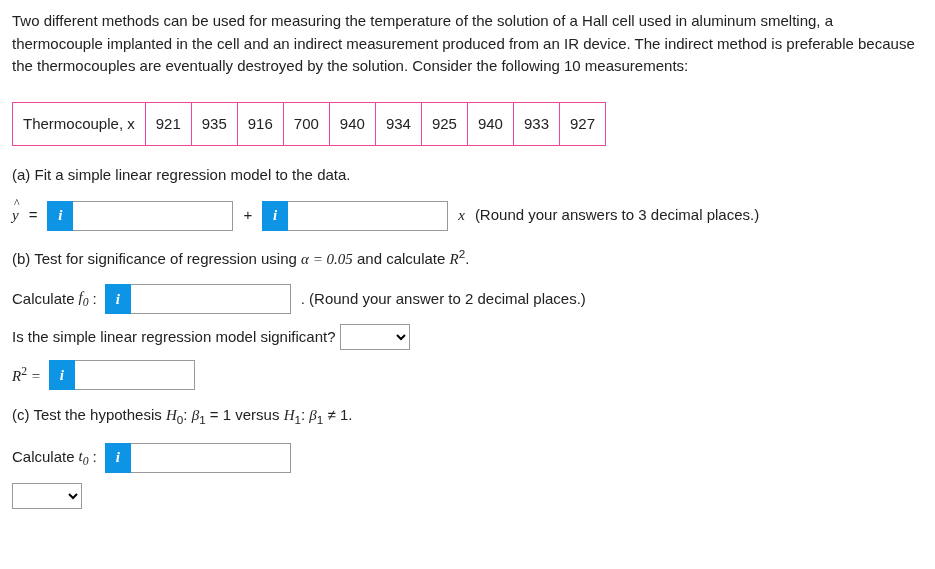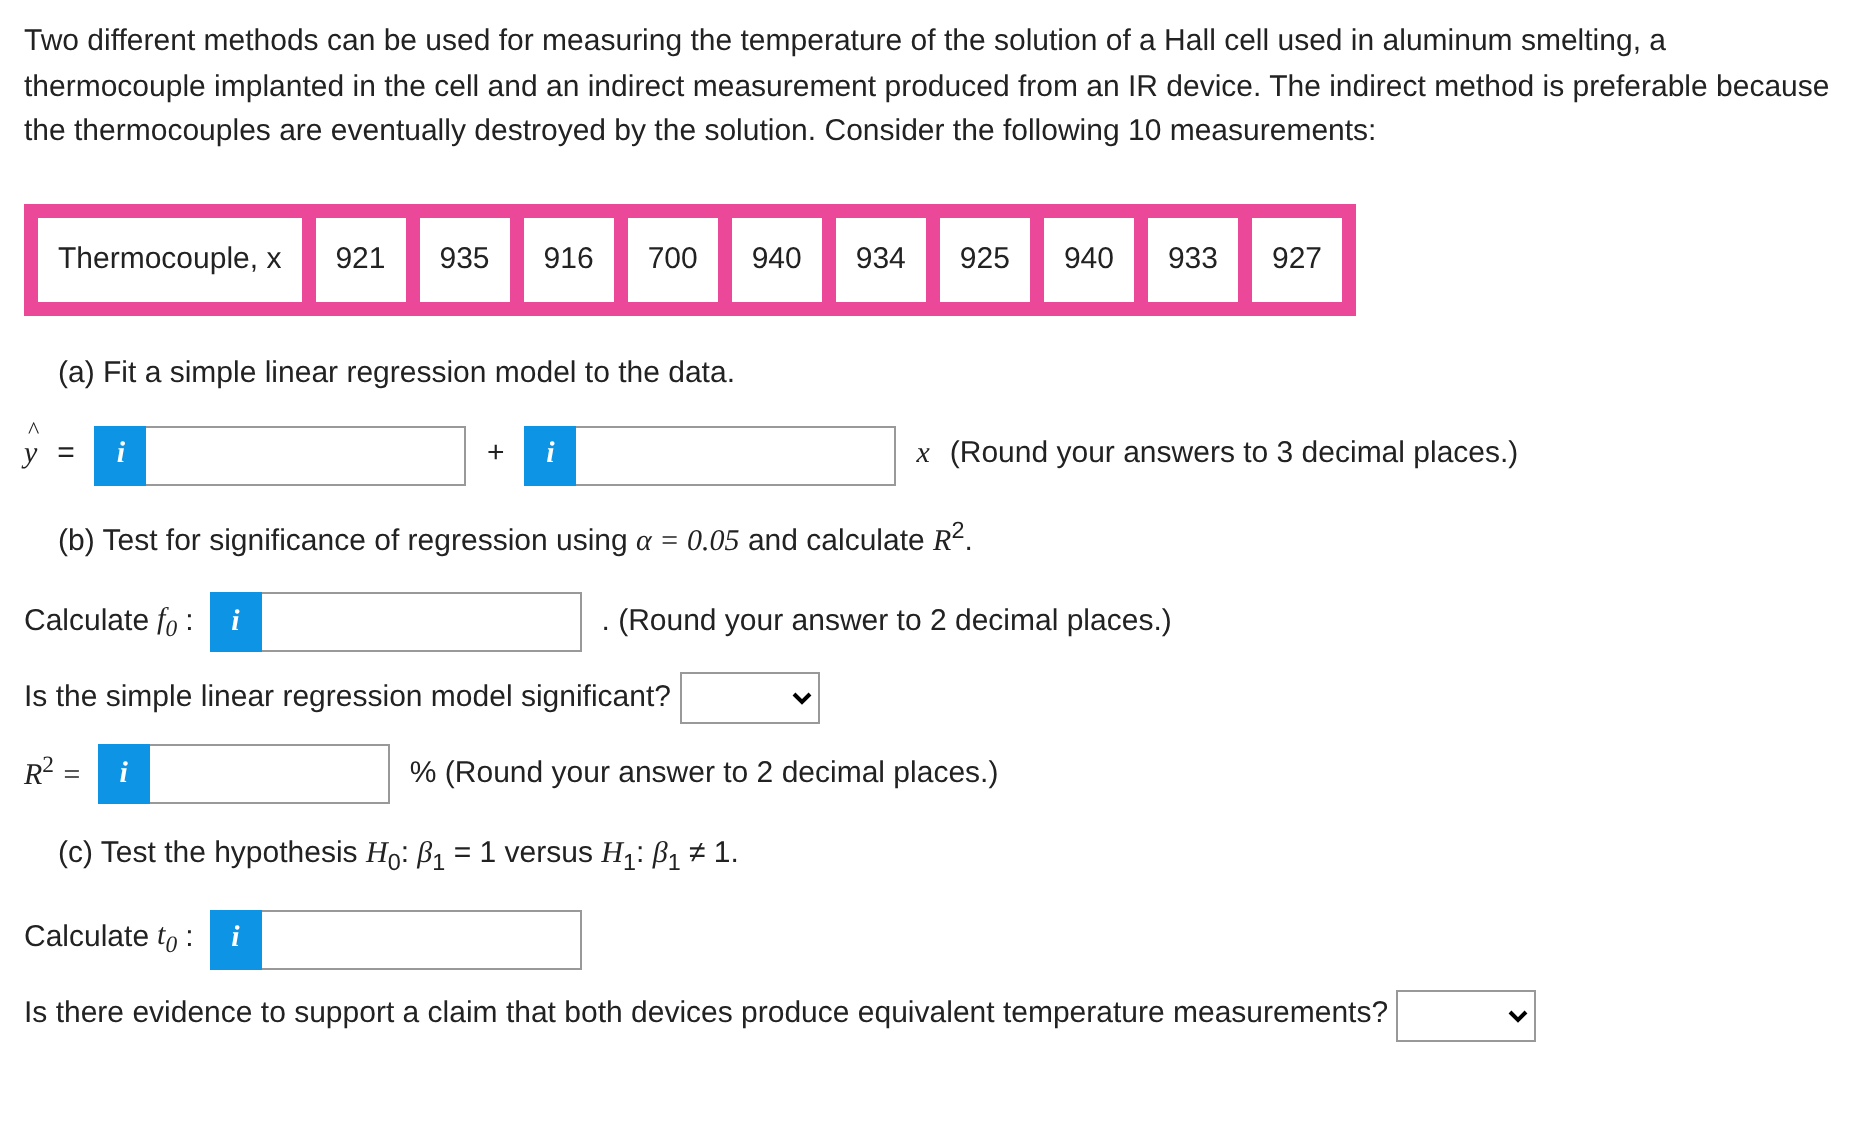--- a/index.html
+++ b/index.html
@@ -1,20 +1,20 @@
 <!DOCTYPE html>
 <html><head>
 <meta charset="utf-8">
 <style>
 body{font-family:"Helvetica Neue",Arial,sans-serif;font-size:15px;color:#222;margin:0;padding:8px 12px;background:#fff;line-height:1.5}
 .para{margin:2px 0 24px}
 table.data{border-collapse:collapse;margin:8px 0 18px}
-table.data td,table.data th{border:7px solid #ec4899;padding:10px 10px;font-size:15px;font-weight:400;text-align:center;white-space:nowrap}
+table.data td,table.data th{border:1px solid #ec4899;padding:10px 10px;font-size:15px;font-weight:400;text-align:center;white-space:nowrap}
 table.data th{text-align:left;font-weight:400}
-.q{margin:14px 17px}
+.q{margin:14px 0}
 .row{display:flex;align-items:center;flex-wrap:wrap;gap:4px;margin:10px 0}
 .ibox{display:inline-flex;align-items:center}
 .ic{width:26px;height:30px;background:#0d94e4;color:#fff;display:inline-flex;align-items:center;justify-content:center;font-family:Georgia,serif;font-style:italic;font-weight:700;font-size:15px;border:1px solid #0d94e4;box-sizing:border-box}
 .inp{height:30px;width:160px;border:1px solid #999;border-left:none;box-sizing:border-box;font-size:14px;padding:0 6px}
 .inp.sm{width:120px}
 .sel{height:26px;min-width:70px;border:1px solid #999;font-size:13px;background:#fff}
 .sub{font-size:.78em;vertical-align:sub}
 .sup{font-size:.78em;vertical-align:super}
 .ital{font-style:italic;font-family:Georgia,'Times New Roman',serif}
 .hat{position:relative;display:inline-block;font-style:italic;font-family:Georgia,serif}
@@ -81,33 +81,31 @@
   <span>Is the simple linear regression model significant?</span>
   <select class="sel"><option></option></select>
 </div>
 
 <div class="row">
   <span class="ital">R<span class="sup" style="font-style:normal">2</span> =</span>
   <span class="ibox" style="margin-left:4px">
     <span class="ic">i</span>
     <input class="inp sm" style="">
   </span>
-  <span style="margin-left:6px">% (Round your answer to 2 decimal places.)</span>
 </div>
 
 <div class="q">
   (c) Test the hypothesis <span class="ital">H</span><span class="sub">0</span>: <span class="ital">β</span><span class="sub">1</span> = 1 versus <span class="ital">H</span><span class="sub">1</span>: <span class="ital">β</span><span class="sub">1</span> ≠ 1.
 </div>
 
 <div class="row">
   <span>Calculate </span>
   <span class="ital">t<span class="sub">0</span></span>
   <span>:</span>
   <span class="ibox" style="margin-left:4px">
     <span class="ic">i</span>
     <input class="inp" style="">
   </span>
 </div>
 
 <div class="row">
-  <span>Is there evidence to support a claim that both devices produce equivalent temperature measurements?</span>
   <select class="sel"><option></option></select>
 </div>
 
 </body></html>

